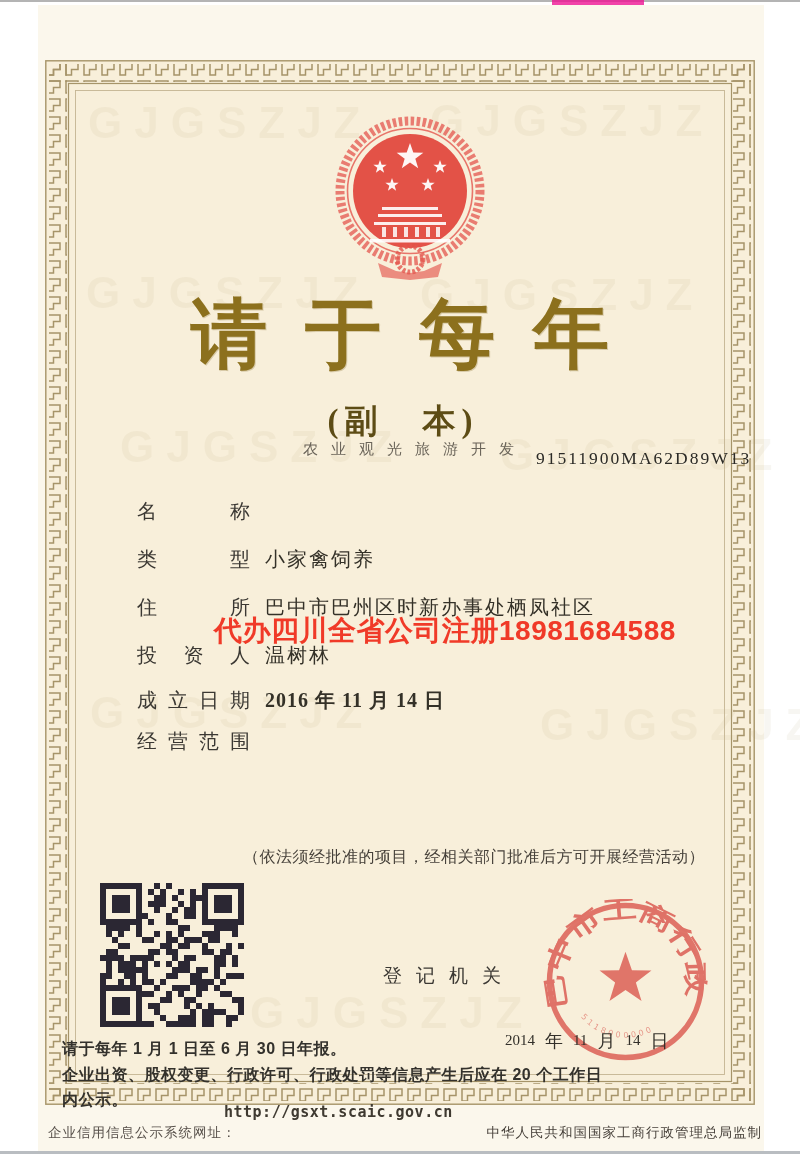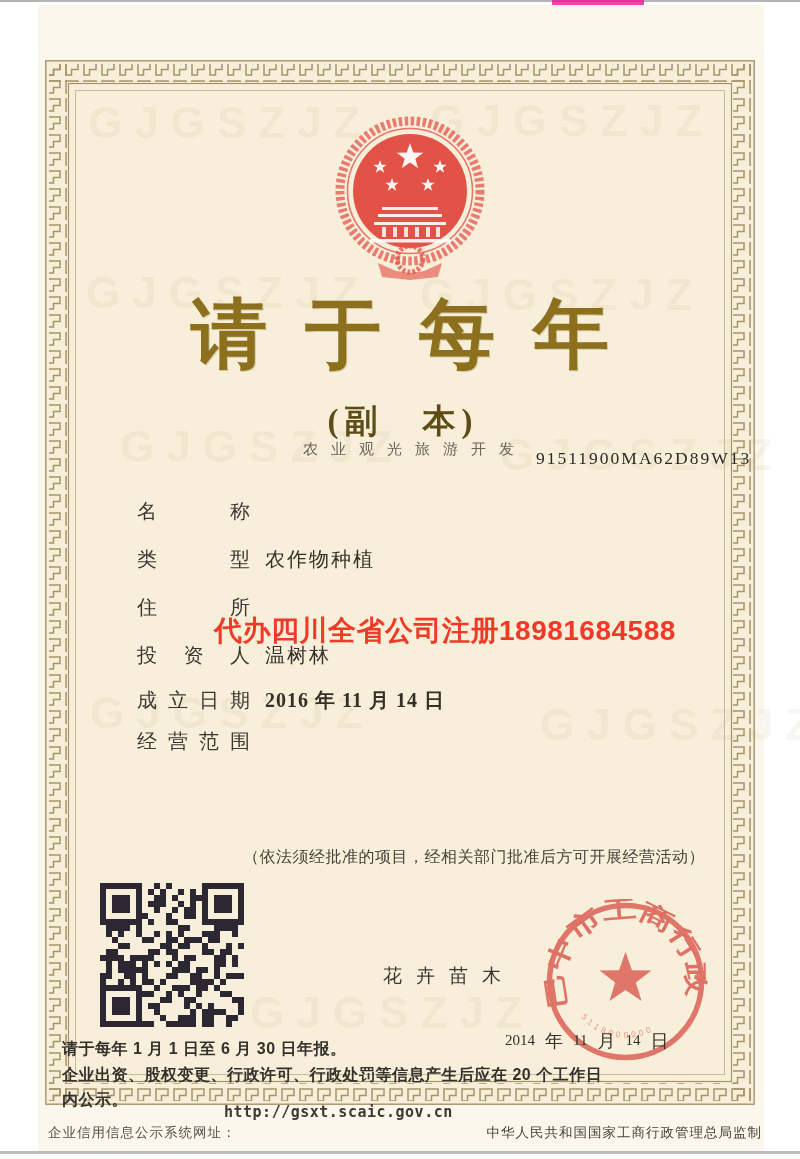--- a/index.html
+++ b/index.html
@@ -130,27 +130,28 @@
   <span class="field-label spread">
       <span>名</span>
       <span>称</span>
     </span>
 </div>
 <div class="abs field-row" style="top:546px;">
   <span class="field-label spread">
       <span>类</span>
       <span>型</span>
     </span>
-  <span class="field-value">农作物种植</span>
+  <span class="field-value">小家禽饲养</span>
 </div>
 <div class="abs field-row" style="top:594px;">
   <span class="field-label spread">
       <span>住</span>
       <span>所</span>
     </span>
+  <span class="field-value">巴中市巴州区时新办事处栖凤社区</span>
 </div>
 <div class="abs field-row" style="top:642px;">
   <span class="field-label spread">
       <span>投</span>
       <span>资</span>
       <span>人</span>
     </span>
   <span class="field-value">温树林</span>
 </div>
 <div class="abs field-row" style="top:687px;">
@@ -460,21 +461,21 @@
     <i style="left:66px;top:138px"></i>
     <i style="left:72px;top:138px"></i>
     <i style="left:78px;top:138px"></i>
     <i style="left:84px;top:138px"></i>
     <i style="left:90px;top:138px"></i>
     <i style="left:102px;top:138px"></i>
     <i style="left:108px;top:138px"></i>
     <i style="left:126px;top:138px"></i>
   </div>
 
-<span class="abs reg-label">花卉苗木</span>
+<span class="abs reg-label">登记机关</span>
 
 <svg class="abs seal" width="165" height="165" viewBox="0 0 165 165" opacity="0.8">
   <defs>
     <path id="sealArc" d="M 26,107 A 62,62 0 1 1 139,107"></path>
     <path id="serialArc" d="M 38,118 A 58,58 0 0 0 127,118"></path>
   </defs>
   <circle cx="82.5" cy="82.5" r="76" fill="none" stroke="#db574e" stroke-width="5.5"></circle>
   <text font-family="Liberation Serif, DejaVu Serif, serif" font-size="25" font-weight="bold" fill="#d9544b">
     <textPath href="#sealArc" lengthAdjust="spacingAndGlyphs" textLength="338">巴中市工商行政管理局</textPath>
   </text>

